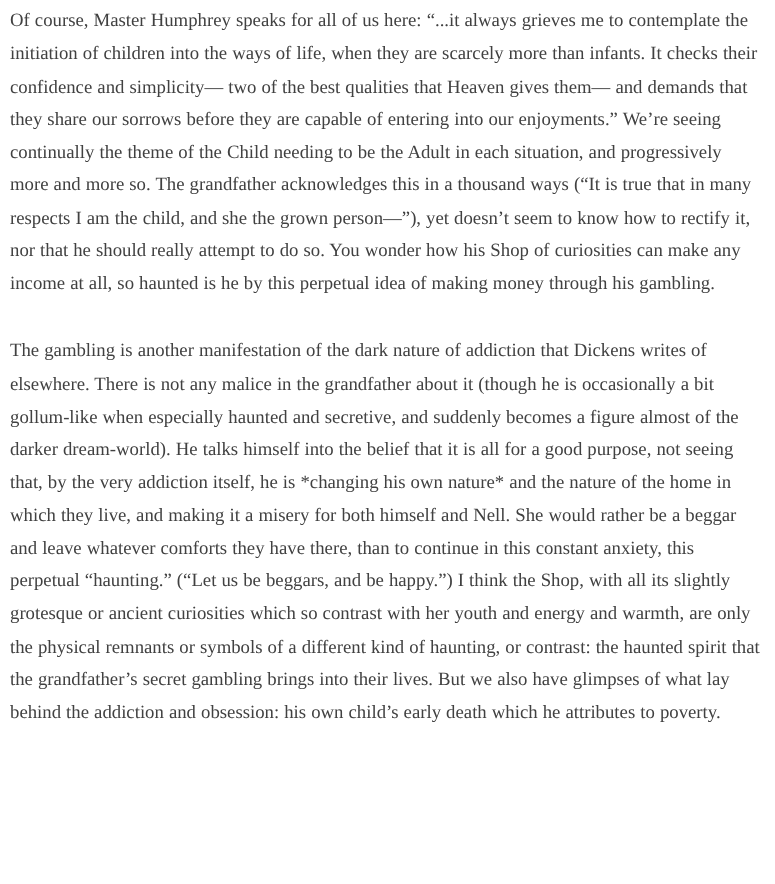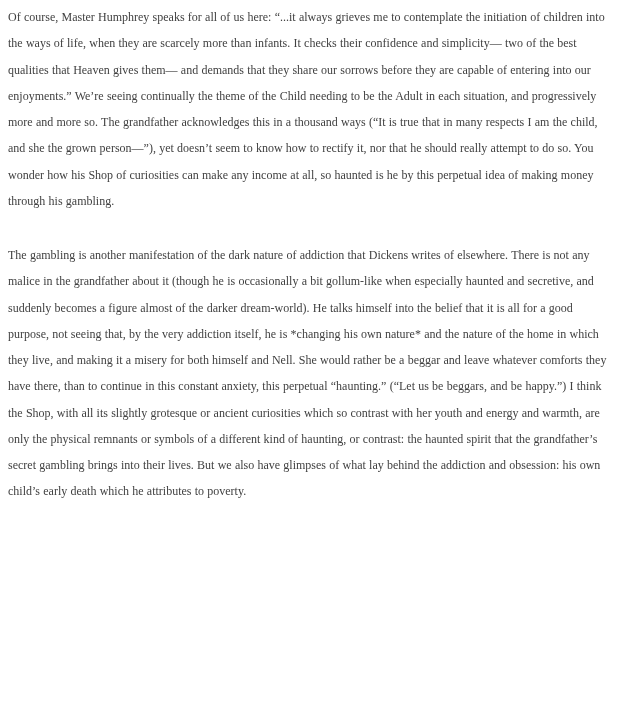--- a/index.html
+++ b/index.html
@@ -11,21 +11,21 @@
     width: 620px;
     height: 707px;
     overflow: hidden;
     font-family: "Liberation Serif", "DejaVu Serif", serif;
   }
   .article-body {
     box-sizing: border-box;
     width: 620px;
     padding: 4px 8px 0 8px;
     color: #414141;
-    font-size: 12px;
+    font-size: 15px;
     line-height: 26.25px;
     -webkit-font-smoothing: antialiased;
   }
   .article-body p {
     margin: 0 0 28px 0;
     max-width: 604px;
     text-align: left;
     word-spacing: 0.02em;
   }
 </style>

